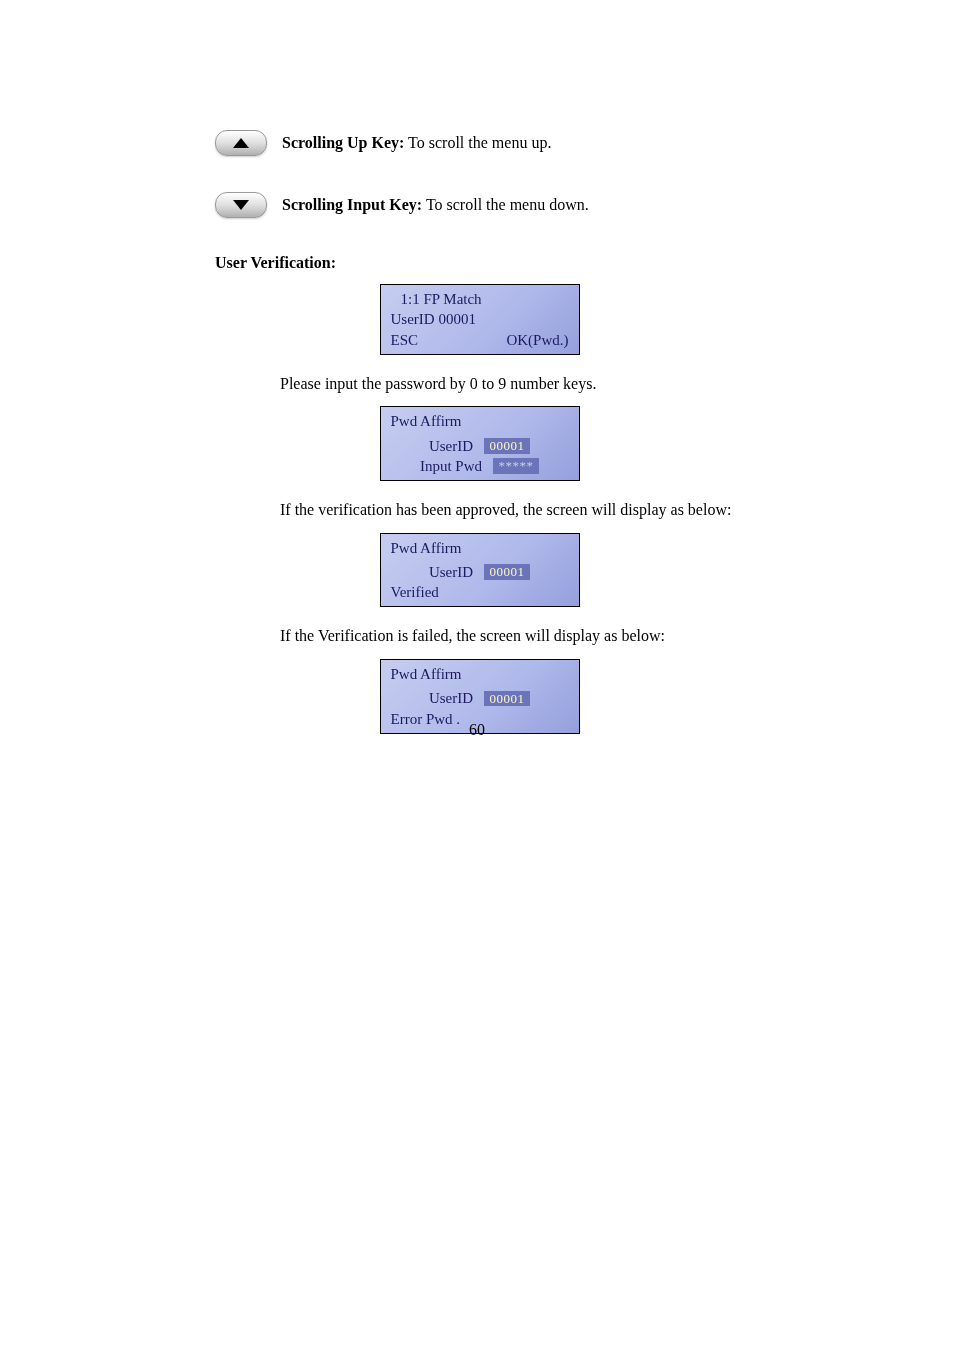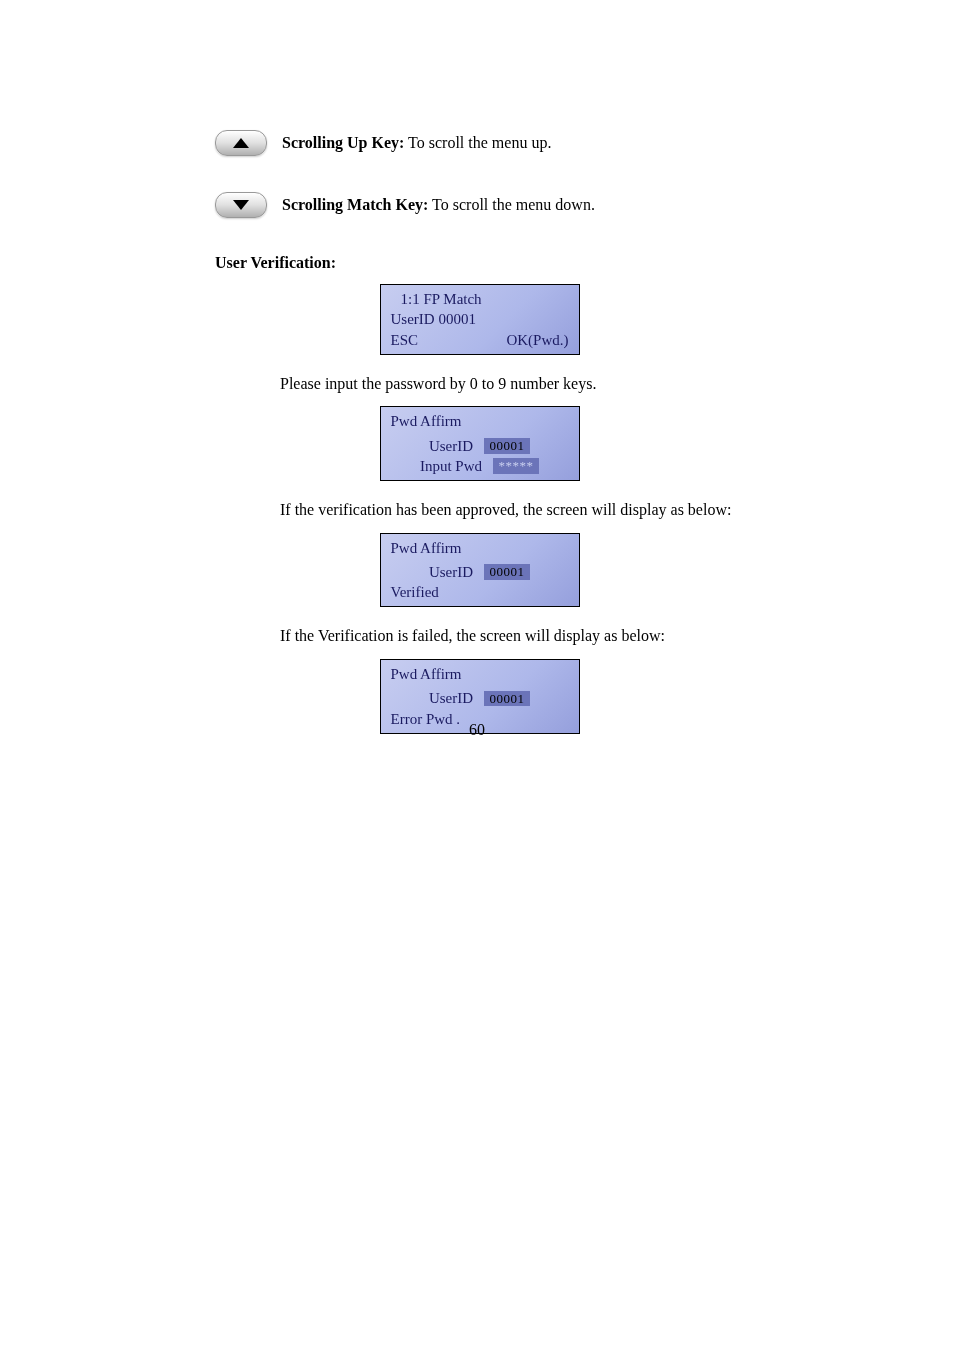--- a/index.html
+++ b/index.html
@@ -70,21 +70,21 @@
   }
   .field-row {
     display: flex;
     justify-content: center;
     align-items: center;
     gap: 11px;
     line-height: 1.35;
   }
   .inv-box {
     background: #6b74b9;
-    color: #000000;
+    color: #fef9c3;
     padding: 0 3px;
     font-size: 13px;
     letter-spacing: .5px;
     display: inline-block;
     min-width: 40px;
     text-align: center;
     line-height: 1.2;
   }
   .inv-box.dim { color: #c9cfef; }
   .page-num {
@@ -111,21 +111,21 @@
     </div>
   </div>
 
   <div class="key-row">
     <div class="key-btn">
       <svg width="16" height="10" viewBox="0 0 16 10" aria-hidden="true">
         <polygon points="0,0 16,0 8,10" fill="#000"></polygon>
       </svg>
     </div>
     <div class="key-text">
-      <b>Scrolling Match Key:</b><span> To scroll the menu down.</span>
+      <b>Scrolling Input Key:</b><span> To scroll the menu down.</span>
     </div>
   </div>
 
   <div class="section-heading">User Verification:</div>
 
   <div class="lcd-wrap">
     <div class="lcd">
       <div class="line" style="padding-left:18px;">1:1  FP  Match</div>
       <div class="line c">UserID  00001</div>
       <div class="split">

